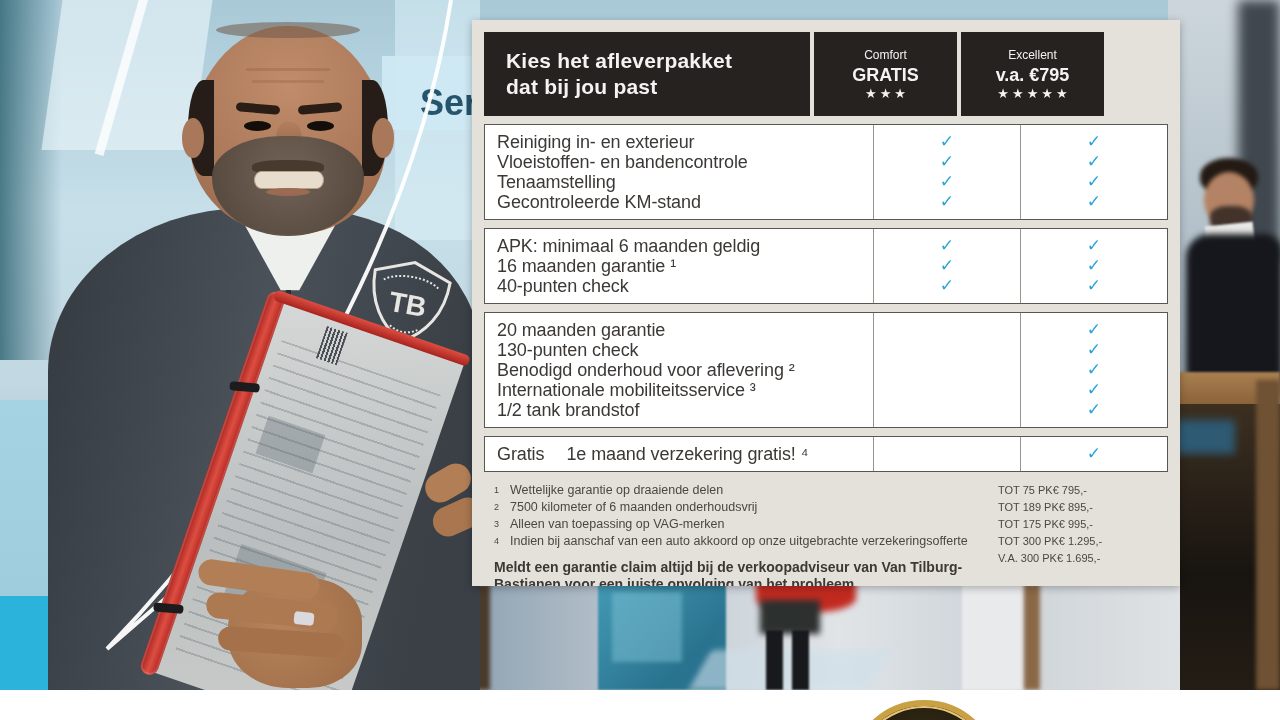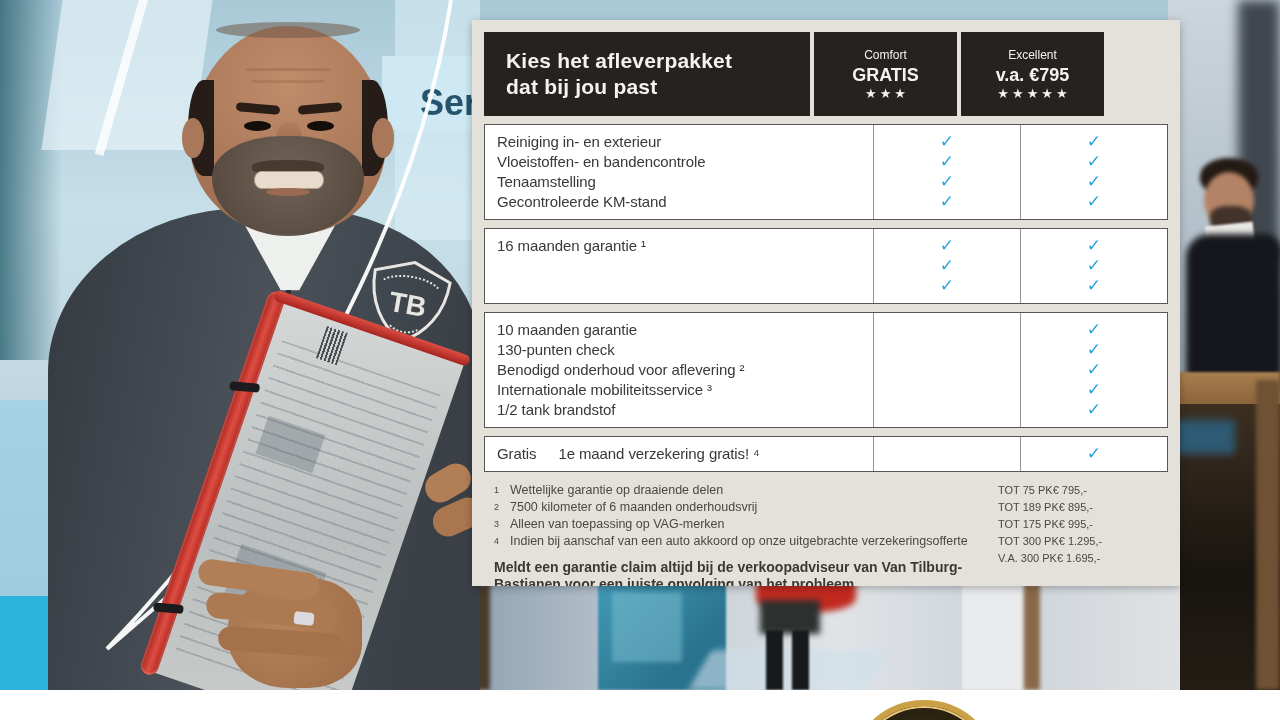--- a/index.html
+++ b/index.html
@@ -127,21 +127,21 @@
              font-size:21px;font-weight:bold;line-height:26px;white-space:pre-line;letter-spacing:.2px;}
   .hdr-col{width:143px;text-align:center;padding-top:13px;}
   .hdr-name{font-size:12px;line-height:20px;}
   .hdr-price{font-size:18px;line-height:20px;font-weight:bold;}
   .hdr-stars{font-size:13px;line-height:17px;letter-spacing:3px;padding-left:3px;}
 
   .rowbox{display:flex;background:#fff;border:1px solid #5a5753;margin-top:8px;box-sizing:border-box;}
   .col{box-sizing:border-box;padding:7px 0;}
   .col.labels{width:390px;}
   .col.marks{width:148px;border-left:1px solid #97948f;text-align:center;}
-  .ln{height:20px;line-height:20px;font-size:15px;color:#3b3835;letter-spacing:-.1px;white-space:nowrap;}
+  .ln{height:20px;line-height:20px;font-size:18px;color:#3b3835;letter-spacing:-.1px;white-space:nowrap;}
   .labels .ln{padding-left:12px;}
   .check{color:#2aa3d8;font-size:17px;font-weight:bold;}
   .g4gap{display:inline-block;width:22px;}
 
   .lower{display:flex;margin-top:10px;}
   .lower-left{flex:1;padding-left:10px;}
   .fnotes{display:grid;grid-template-columns:13px auto;column-gap:3px;}
   .fn-mark{font-size:9px;color:#4a4743;line-height:17px;}
   .fn-text{font-size:12.5px;color:#4a4743;line-height:17px;white-space:nowrap;}
   .claim{margin-top:9px;font-size:14px;font-weight:bold;color:#3b3835;line-height:17px;max-width:552px;}
@@ -291,37 +291,39 @@
       <div class="col marks">
         <div class="ln check">✓</div>
         <div class="ln check">✓</div>
         <div class="ln check">✓</div>
         <div class="ln check">✓</div>
       </div>
     </div>
 
     <div class="rowbox">
       <div class="col labels">
+        <div class="ln">APK: minimaal 6 maanden geldig</div>
         <div class="ln">16 maanden garantie ¹</div>
+        <div class="ln">40-punten check</div>
       </div>
       <div class="col marks">
         <div class="ln check">✓</div>
         <div class="ln check">✓</div>
         <div class="ln check">✓</div>
       </div>
       <div class="col marks">
         <div class="ln check">✓</div>
         <div class="ln check">✓</div>
         <div class="ln check">✓</div>
       </div>
     </div>
 
     <div class="rowbox">
       <div class="col labels">
-        <div class="ln">10 maanden garantie</div>
+        <div class="ln">20 maanden garantie</div>
         <div class="ln">130-punten check</div>
         <div class="ln">Benodigd onderhoud voor aflevering ²</div>
         <div class="ln">Internationale mobiliteitsservice ³</div>
         <div class="ln">1/2 tank brandstof</div>
       </div>
       <div class="col marks">
         <div class="ln"></div>
           <div class="ln"></div>
         <div class="ln"></div>
           <div class="ln"></div>

